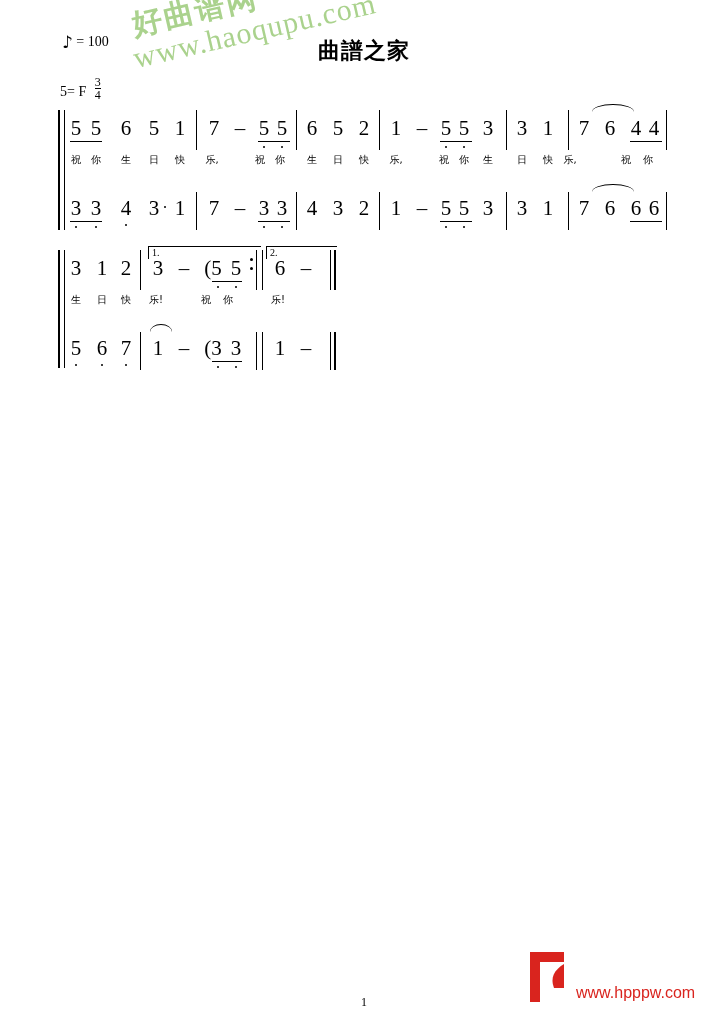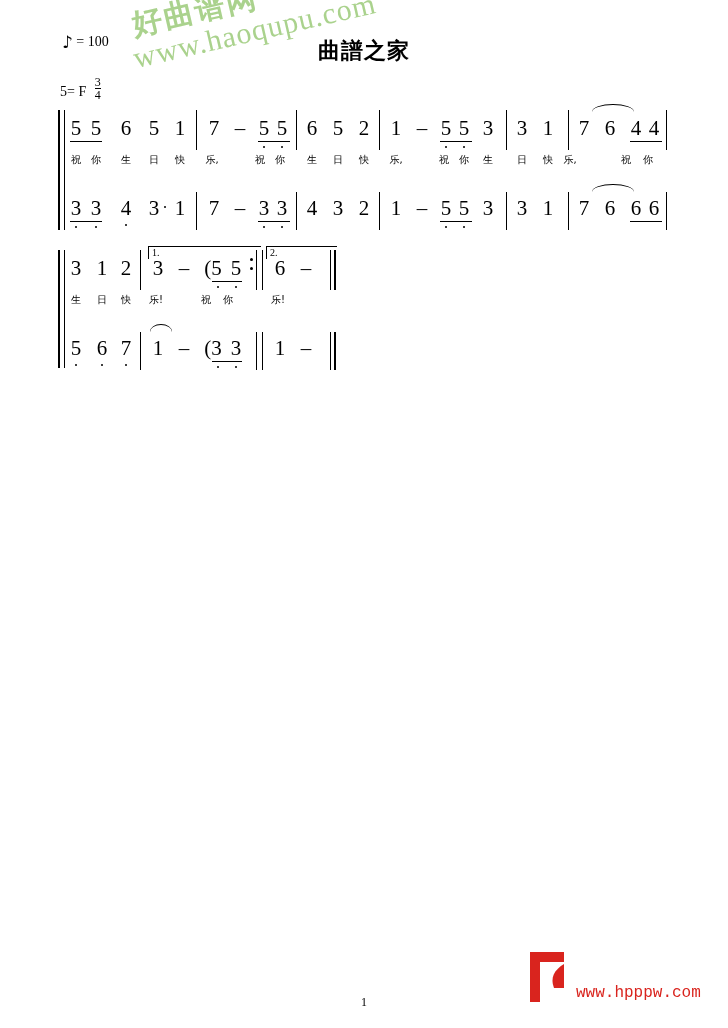--- a/index.html
+++ b/index.html
@@ -189,21 +189,21 @@
     color: #d9241e;
     font-family: "DejaVu Sans", sans-serif;
     letter-spacing: 1px;
     white-space: nowrap;
   }
   .logo-url {
     position: absolute;
     left: 52px; top: 36px;
     font-size: 16px;
     color: #d9241e;
-    font-family: Liberation Mono, monospace;
+    font-family: Liberation Sans, sans-serif;
     white-space: nowrap;
   }
 </style>
 </head>
 <body>
 
 <div class="wm-top">
   <span class="wm-cn">好曲谱网</span>
 </div>
 <div class="wm-en">www.haoqupu.com</div>

